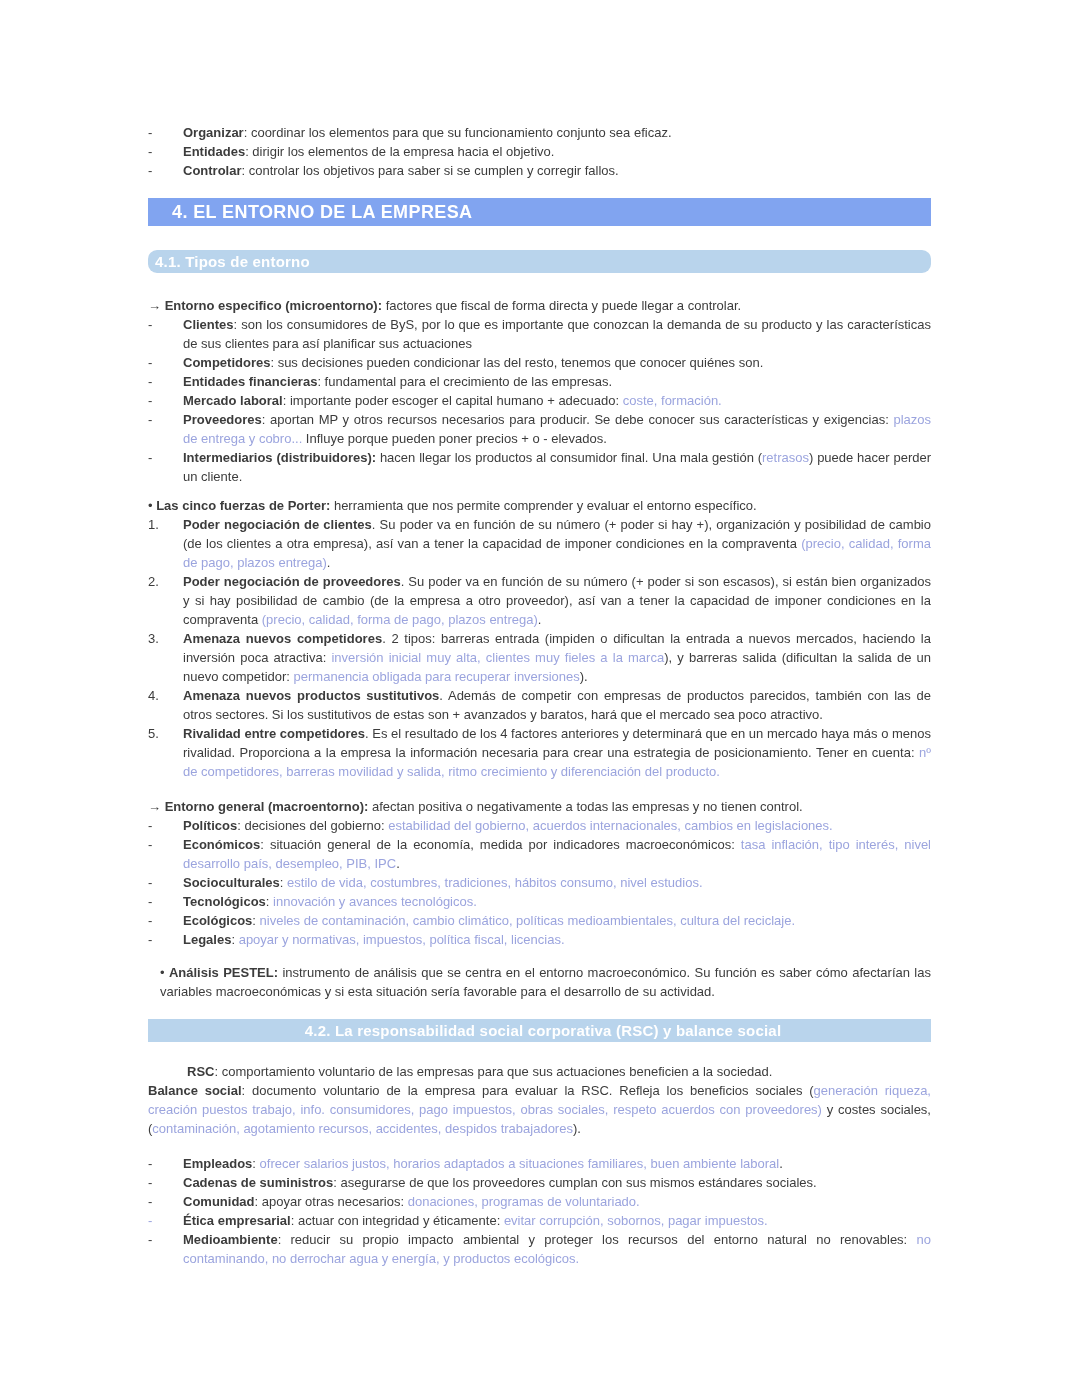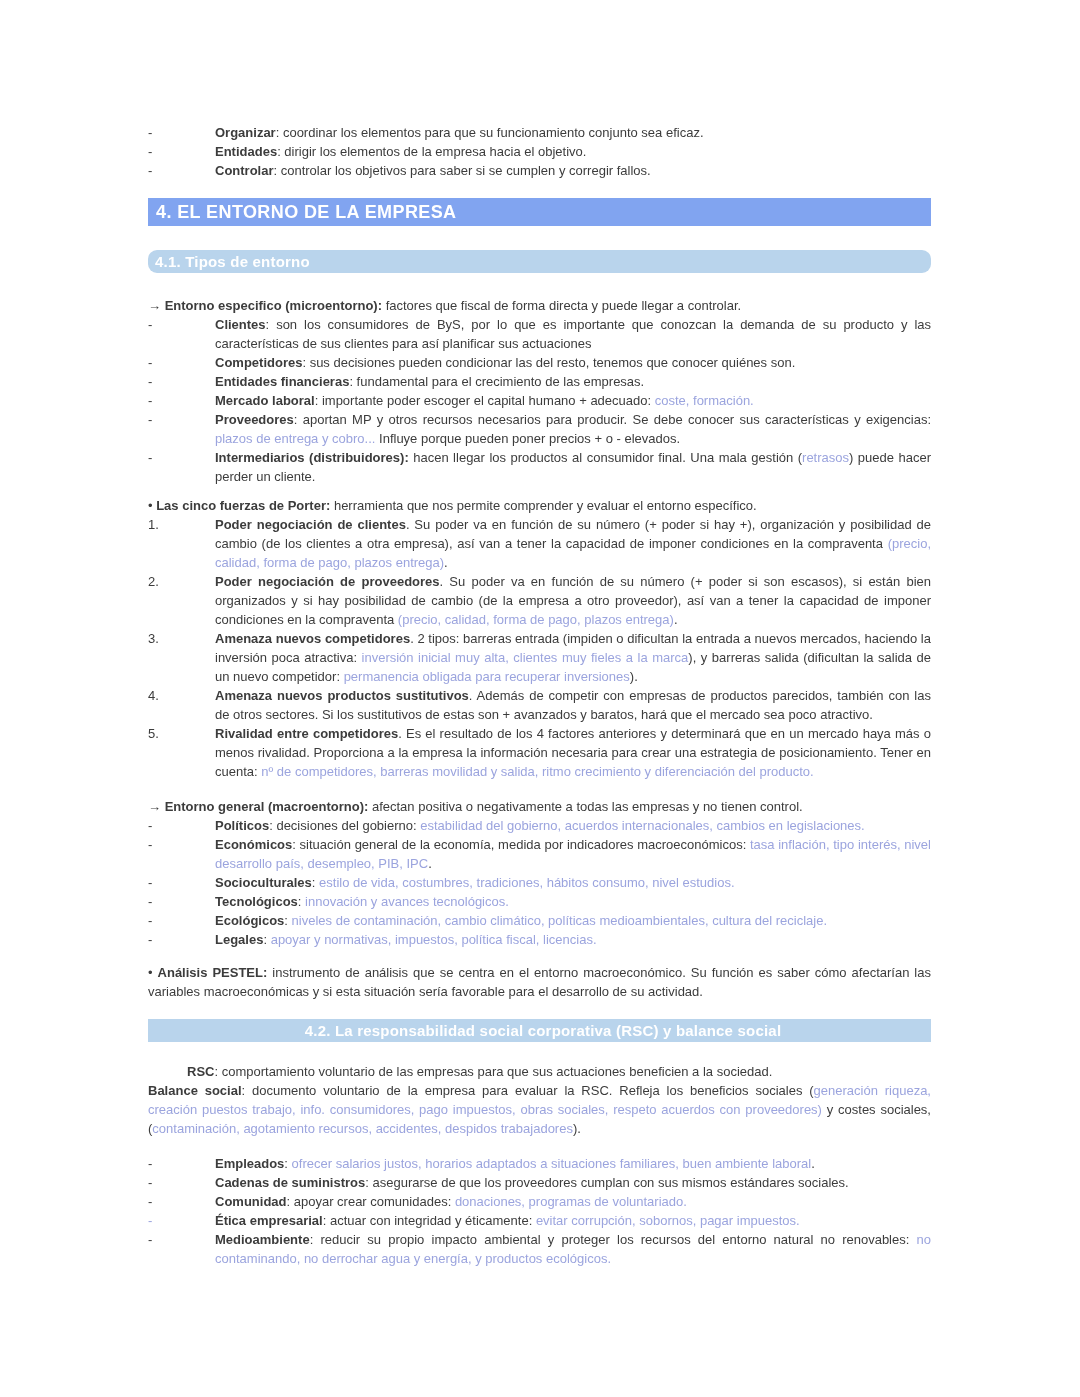--- a/index.html
+++ b/index.html
@@ -14,40 +14,40 @@
     font-family:"Liberation Sans",sans-serif;
     font-size:13px;line-height:19px;color:var(--text);
     overflow:hidden;
   }
   #doc{padding:123px 149px 0 148px;}
   .para{margin:0;text-align:justify;}
   .list{margin:0;}
   .list-item{display:flex;}
   .marker{flex:0 0 35px;}
   .marker.accent{color:var(--accent);}
-  .item-text{flex:1 1 auto;text-align:justify;margin-left:32px;}
+  .item-text{flex:1 1 auto;text-align:justify;}
   .seg-n{font-weight:400;}
   .seg-b{font-weight:700;}
   .seg-a{color:var(--accent);}
   .heading1{
     background:var(--h1bg);color:#ffffff;font-weight:700;
     font-size:18px;line-height:28px;height:28px;
-    padding-left:8px;letter-spacing:.4px;
+    padding-left:24px;letter-spacing:.4px;
   }
   .heading2{
     background:var(--h2bg);color:#ffffff;font-weight:700;
     font-size:15px;line-height:23px;height:23px;
     padding-left:7px;letter-spacing:.2px;
   }
   [data-name="main-heading"]{margin-top:18px;}
   [data-name="subheading-41"]{margin-top:24px;border-radius:9px;}
   [data-name="micro-intro"]{margin-top:23px;}
   [data-name="porter-intro"]{margin-top:10px;}
   [data-name="macro-intro"]{margin-top:16px;}
-  [data-name="pestel-paragraph"]{margin-top:14px;}
+  [data-name="pestel-paragraph"]{margin-top:14px;margin-left:12px;}
   [data-name="subheading-42"]{margin-top:18px;text-align:center;}
   [data-name="rsc-paragraph"]{margin-top:20px;padding-left:39px;}
   [data-name="rsc-list"]{margin-top:16px;}
 </style>
 </head>
 <body>
 
 <div id="doc" data-name="notes-page">
     <div class="list" data-name="intro-list">
       <div class="list-item" data-name="list-item">
@@ -150,21 +150,21 @@
       <div class="list-item" data-name="list-item">
         <span class="marker" data-name="list-marker">-</span>
         <span class="item-text" data-name="list-item-text"><span class="seg-b" data-name="text-segment">Empleados</span><span class="seg-n" data-name="text-segment">: </span><span class="seg-a" data-name="text-segment">ofrecer salarios justos, horarios adaptados a situaciones familiares, buen ambiente laboral</span><span class="seg-n" data-name="text-segment">.</span></span>
       </div>
       <div class="list-item" data-name="list-item">
         <span class="marker" data-name="list-marker">-</span>
         <span class="item-text" data-name="list-item-text"><span class="seg-b" data-name="text-segment">Cadenas de suministros</span><span class="seg-n" data-name="text-segment">: asegurarse de que los proveedores cumplan con sus mismos estándares sociales.</span></span>
       </div>
       <div class="list-item" data-name="list-item">
         <span class="marker" data-name="list-marker">-</span>
-        <span class="item-text" data-name="list-item-text"><span class="seg-b" data-name="text-segment">Comunidad</span><span class="seg-n" data-name="text-segment">: apoyar crear comunidades: </span><span class="seg-a" data-name="text-segment">donaciones, programas de voluntariado.</span></span>
+        <span class="item-text" data-name="list-item-text"><span class="seg-b" data-name="text-segment">Comunidad</span><span class="seg-n" data-name="text-segment">: apoyar otras necesarios: </span><span class="seg-a" data-name="text-segment">donaciones, programas de voluntariado.</span></span>
       </div>
       <div class="list-item" data-name="list-item">
         <span class="marker accent" data-name="list-marker">-</span>
         <span class="item-text" data-name="list-item-text"><span class="seg-b" data-name="text-segment">Ética empresarial</span><span class="seg-n" data-name="text-segment">: actuar con integridad y éticamente: </span><span class="seg-a" data-name="text-segment">evitar corrupción, sobornos, pagar impuestos.</span></span>
       </div>
       <div class="list-item" data-name="list-item">
         <span class="marker" data-name="list-marker">-</span>
         <span class="item-text" data-name="list-item-text"><span class="seg-b" data-name="text-segment">Medioambiente</span><span class="seg-n" data-name="text-segment">: reducir su propio impacto ambiental y proteger los recursos del entorno natural no renovables: </span><span class="seg-a" data-name="text-segment">no contaminando, no derrochar agua y energía, y productos ecológicos.</span></span>
       </div>
     </div>

